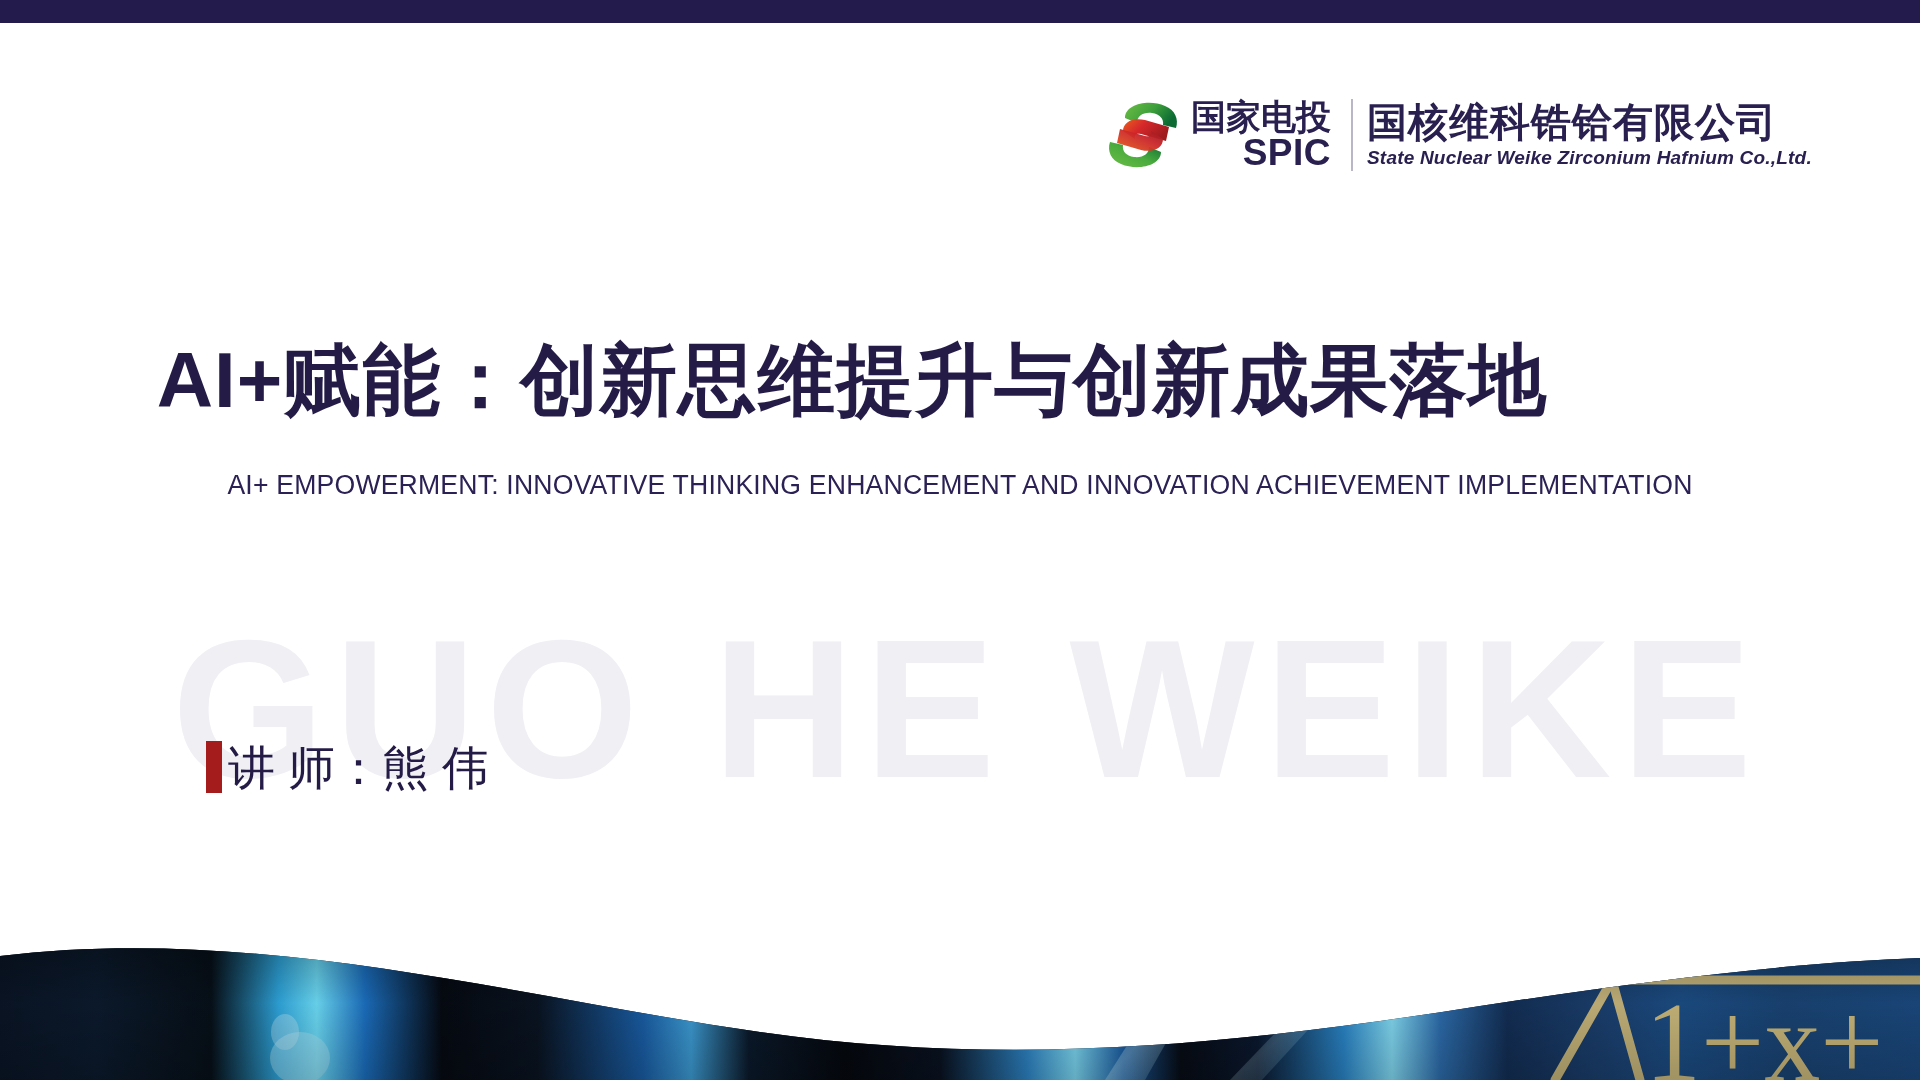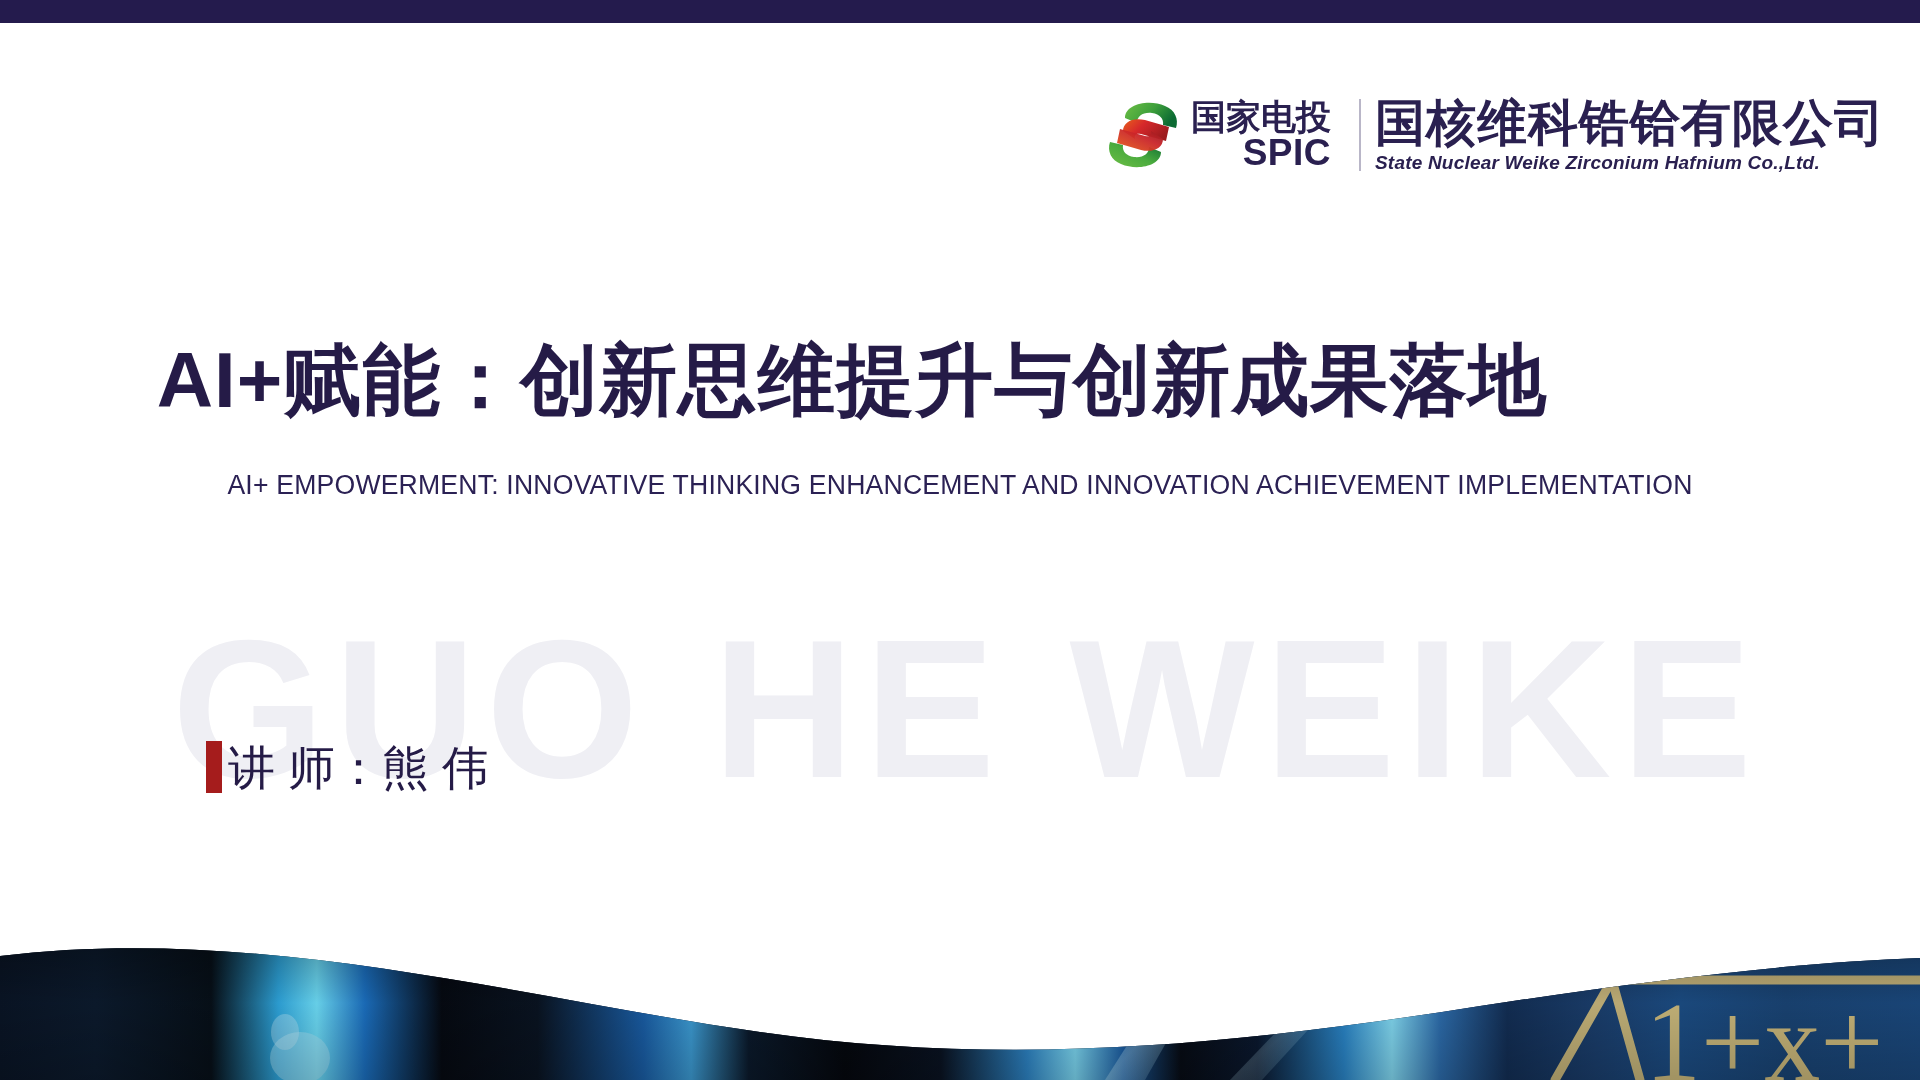--- a/index.html
+++ b/index.html
@@ -62,21 +62,21 @@
     height: 76px;
     flex: 0 0 auto;
     margin-right: 8px;
   }
 
   #spic-wordmark {
     display: flex;
     flex-direction: column;
     justify-content: center;
     height: 78px;
-    margin-right: 24px;
+    margin-right: 16px;
   }
   #spic-cn {
     font-size: 35px;
     font-weight: 700;
     color: #2A2050;
     line-height: 1.02;
     letter-spacing: 0px;
     white-space: nowrap;
   }
   #spic-en {
@@ -96,21 +96,21 @@
     margin: 0 14px 0 4px;
   }
 
   #company-block {
     display: flex;
     flex-direction: column;
     justify-content: center;
     height: 80px;
   }
   #company-cn {
-    font-size: 50px;
+    font-size: 40px;
     font-weight: 700;
     color: #2A2050;
     line-height: 1.08;
     letter-spacing: 1px;
     white-space: nowrap;
   }
   #company-en {
     font-size: 19px;
     font-weight: 600;
     color: #2A2050;

